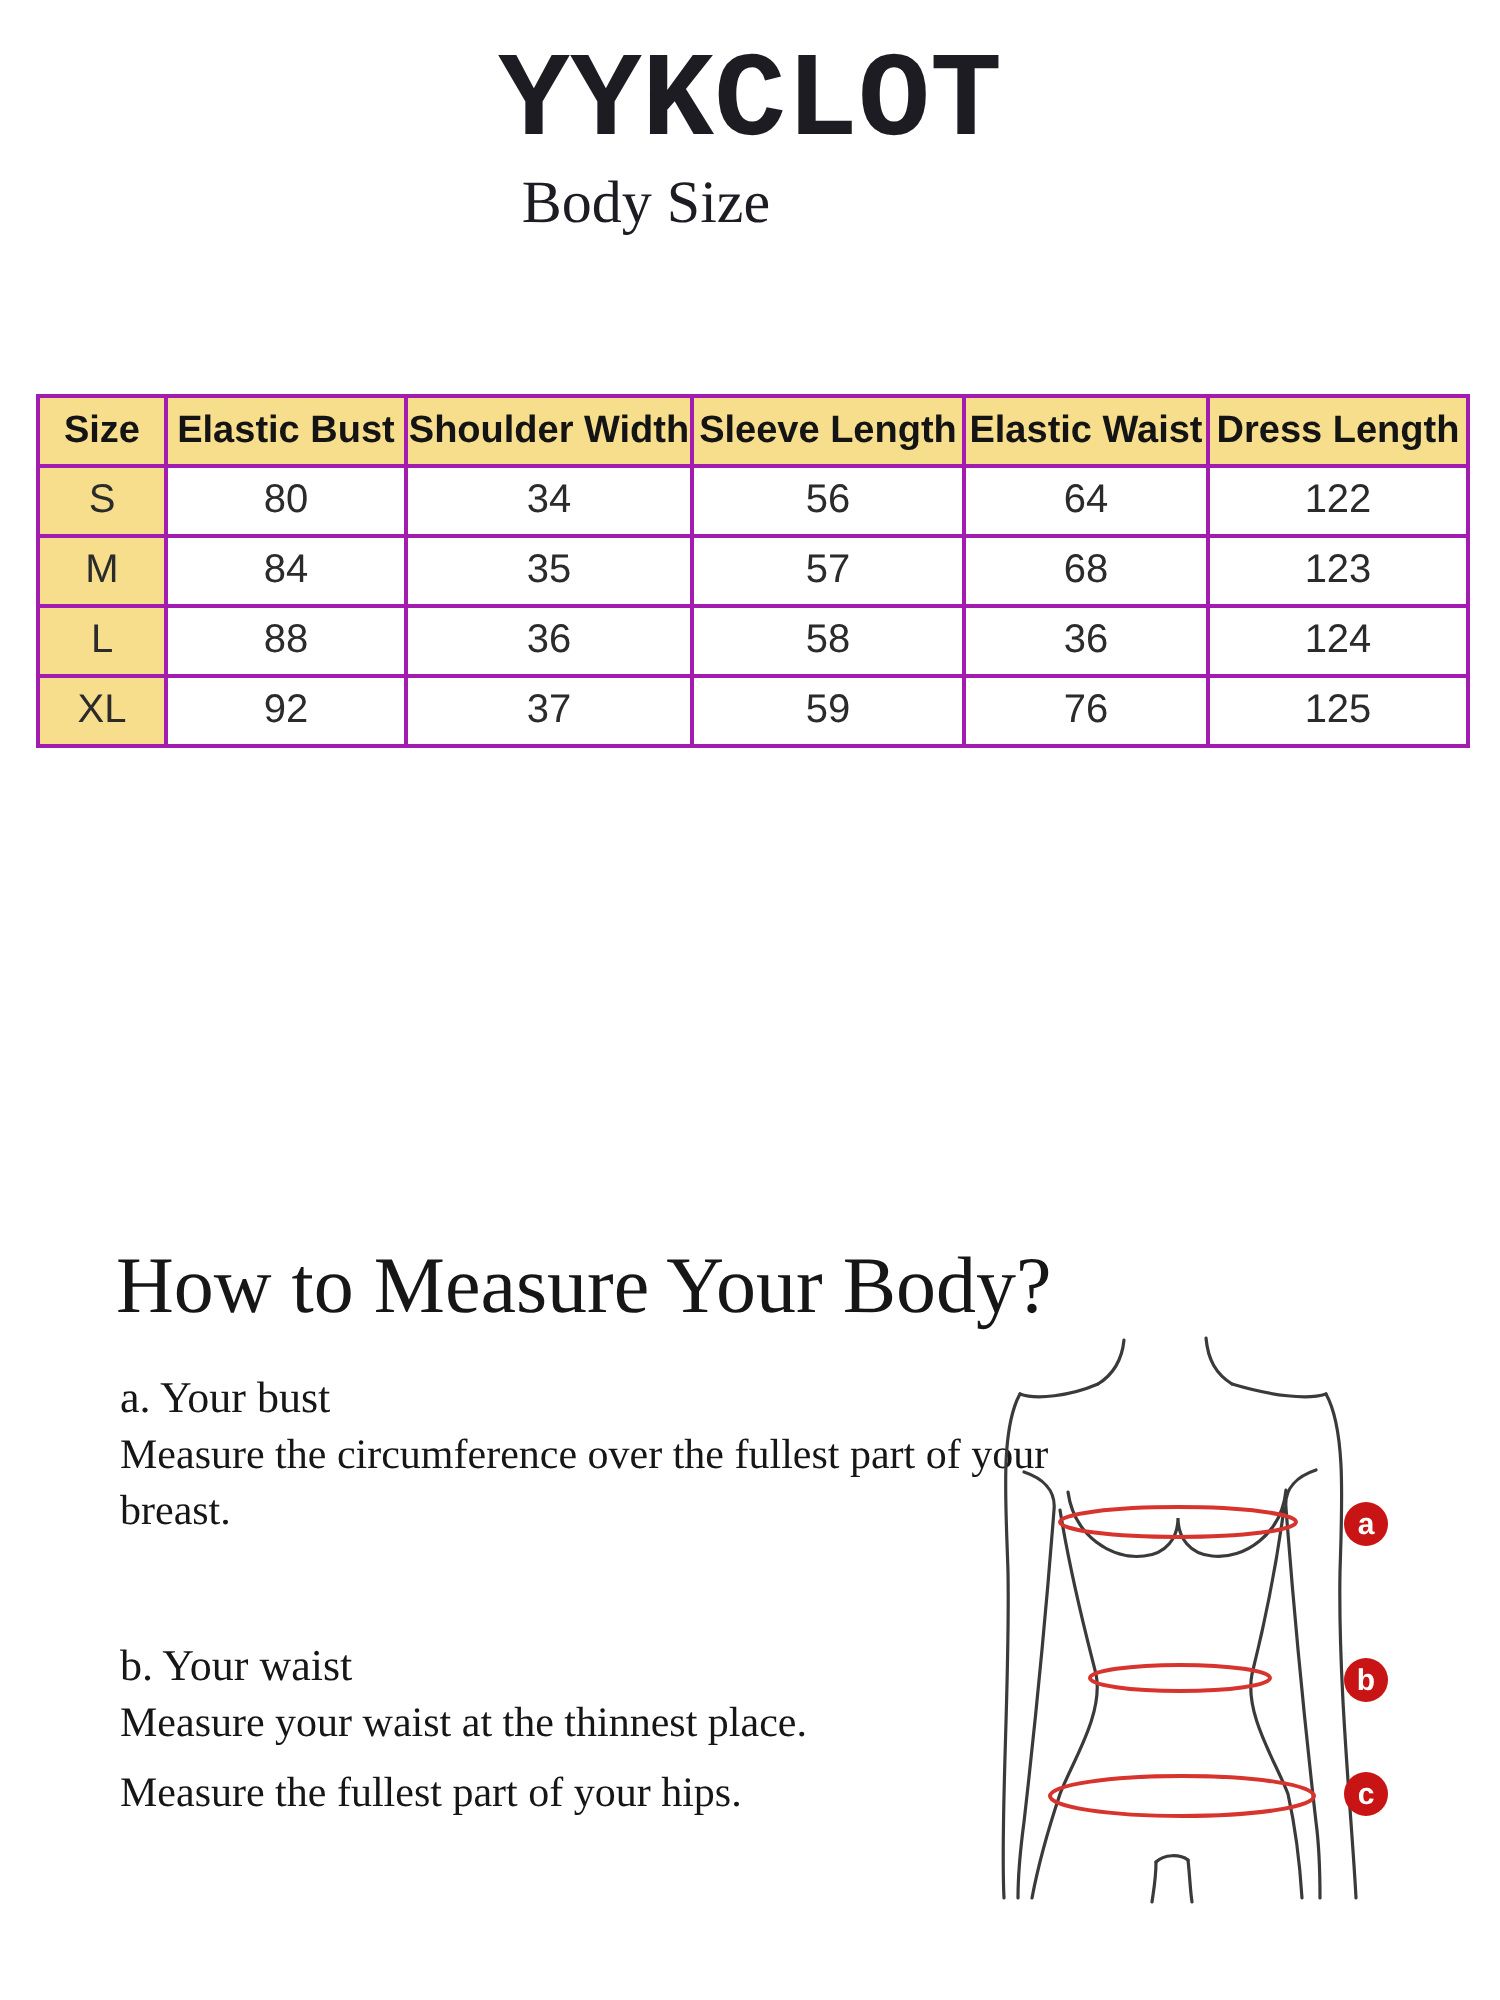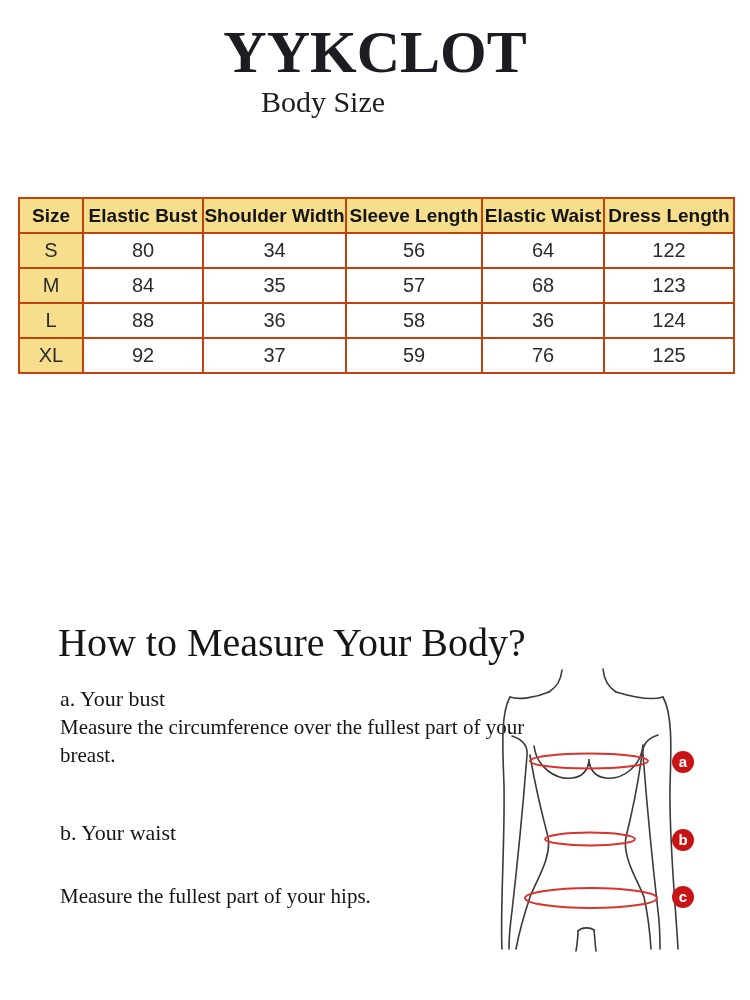--- a/index.html
+++ b/index.html
@@ -11,21 +11,21 @@
     overflow: hidden;
     font-family: "Liberation Serif", serif;
     color: #1a1a1a;
   }
 
   
   .brand-title {
     position: absolute;
     top: 22px; left: 0; width: 750px;
     text-align: center;
-    font-family: Liberation Serif, serif;
+    font-family: Liberation Mono, monospace;
     font-weight: bold;
     font-size: 60px;
     line-height: 1.0;
     color: #1c1c22;
     letter-spacing: 0px;
   }
   .brand-subtitle {
     position: absolute;
     top: 87px; left: 0; width: 646px;
     text-align: center;
@@ -37,21 +37,21 @@
 
   
   table.size-chart {
     position: absolute;
     left: 18px; top: 197px;
     width: 715px;
     border-collapse: collapse;
     table-layout: fixed;
   }
   .size-chart th, .size-chart td {
-    border: 2px solid #c2410c;
+    border: 2px solid #a21caf;
     text-align: center;
     vertical-align: middle;
     height: 33px;
     padding: 0;
     overflow: hidden;
     white-space: nowrap;
   }
   .size-chart th {
     background: #F6DE8D;
     font-family: "Liberation Sans", sans-serif;
@@ -202,20 +202,21 @@
 
   <div class="guide-heading">How to Measure Your Body?</div>
 
   <div class="guide-item item-a">
     <div class="item-label">a. Your bust</div>
     <div class="item-desc">Measure the circumference over the fullest part of your breast.</div>
   </div>
 
   <div class="guide-item item-b">
     <div class="item-label">b. Your waist</div>
+    <div class="item-desc">Measure your waist at the thinnest place.</div>
   </div>
 
   <div class="guide-item item-c">
     <div class="item-desc">Measure the fullest part of your hips.</div>
   </div>
 
   <svg class="diagram" viewBox="0 0 260 300" xmlns="http://www.w3.org/2000/svg">
 
     <g>
 

